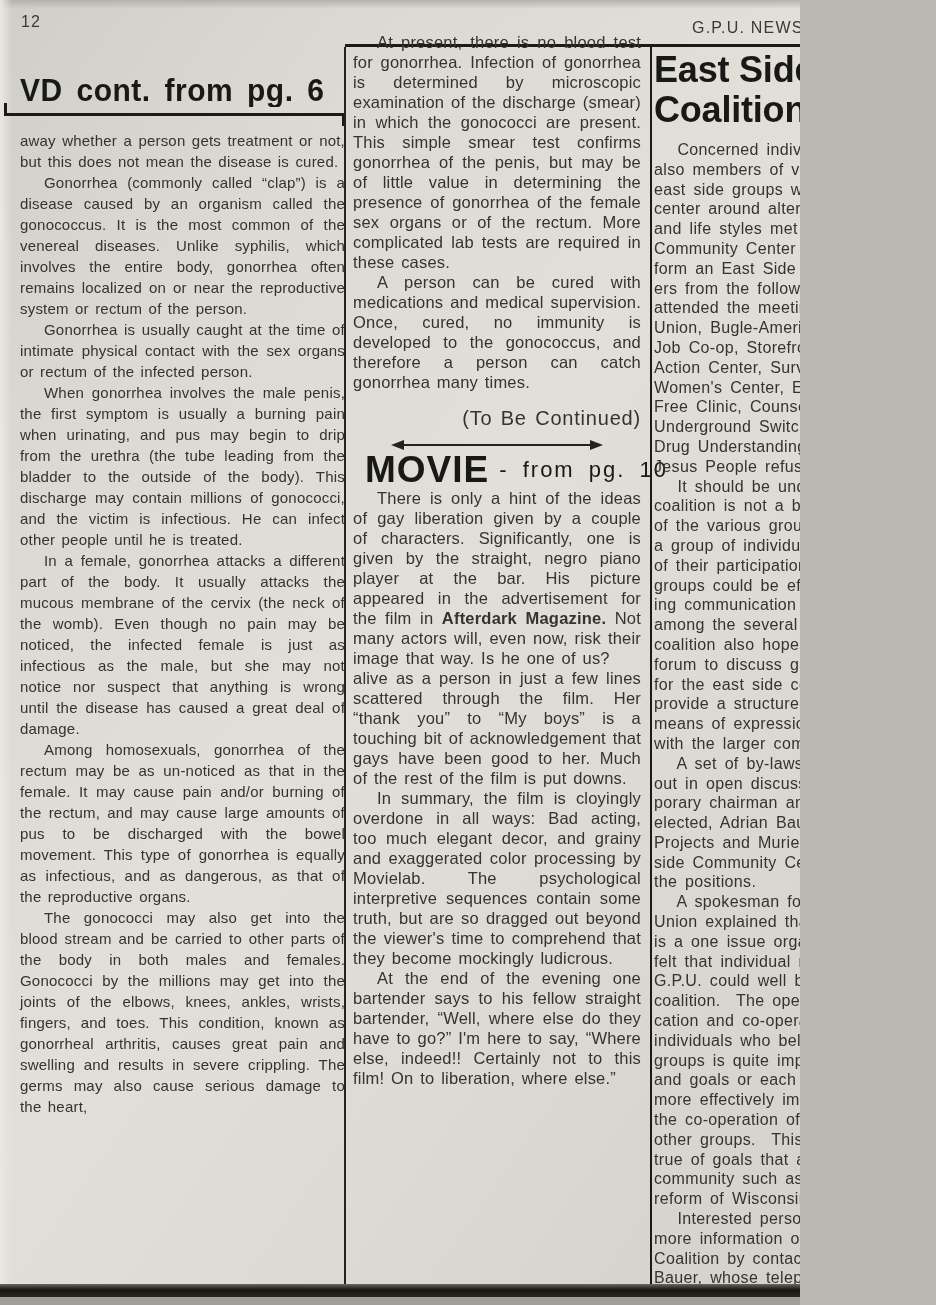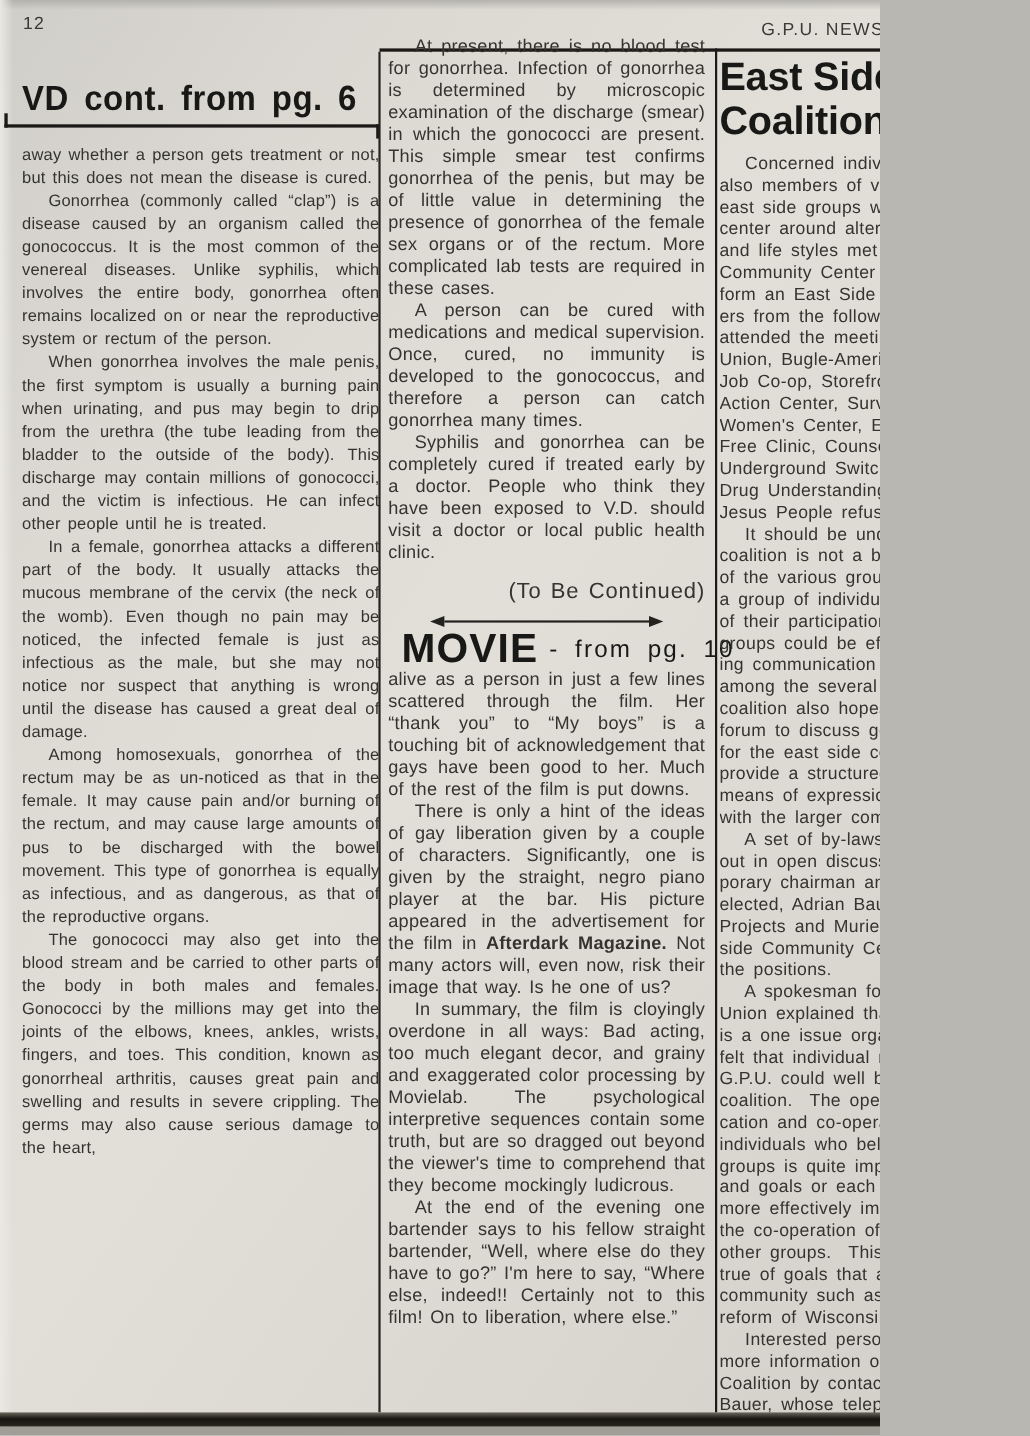--- a/index.html
+++ b/index.html
@@ -76,41 +76,41 @@
   <div class="tick-b"></div>
   <div class="rule-mid"></div>
   <div class="vrule1"></div>
   <div class="vrule2"></div>
 
   <div class="col1">
     <div class="headline">VD cont. from pg. 6</div>
     <div class="col1-body">
         <div class="par">away whether a person gets treatment or not, but this does not mean the disease is cured.</div>
         <div class="par">Gonorrhea (commonly called “clap”) is a disease caused by an organism called the gonococcus.  It is the most common of the venereal diseases.  Unlike syphilis, which involves the entire body, gonorrhea often remains localized on or near the reproductive system or rectum of the person.</div>
+        <div class="par">Gonorrhea is usually caught at the time of intimate physical contact with the sex organs or rectum of the infected person.</div>
         <div class="par">When gonorrhea involves the male penis, the first symptom is usually a burning pain when urinating, and pus may begin to drip from the urethra (the tube leading from the bladder to the outside of the body). This discharge may contain millions of gonococci, and the victim is infectious.  He can infect other people until he is treated.</div>
         <div class="par">In a female, gonorrhea attacks a different part of the body.  It usually attacks the mucous membrane of the cervix (the neck of the womb).  Even though no pain may be noticed, the infected female is just as infectious as the male, but she may not notice nor suspect that anything is wrong until the disease has caused a great deal of damage.</div>
         <div class="par">Among homosexuals, gonorrhea of the rectum may be as un-noticed as that in the female.  It may cause pain and/or burning of the rectum, and may cause large amounts of pus to be discharged with the bowel movement.  This type of gonorrhea is equally as infectious, and as dangerous, as that of the reproductive organs.</div>
         <div class="par">The gonococci may also get into the blood stream and be carried to other parts of the body in both males and females.  Gonococci by the millions may get into the joints of the elbows, knees, ankles, wrists, fingers, and toes.  This condition, known as gonorrheal arthritis, causes great pain and swelling and results in severe crippling. The germs may also cause serious damage to the heart,</div>
       </div>
   </div>
 
   <div class="col2">
     <div>
         <div class="par">At present, there is no blood test for gonorrhea.  Infection of gonorrhea is determined by microscopic examination of the discharge (smear) in which the gonococci are present. This simple smear test confirms gonorrhea of the penis, but may be of little value in  determining the presence of gonorrhea of the female sex organs or of the rectum.  More complicated lab tests are required in these cases.</div>
         <div class="par">A person can be cured with medications and medical supervision.  Once, cured, no immunity is developed to the gonococcus, and therefore a person can catch gonorrhea many times.</div>
-        <div class="par">Syphilis and gonorrhea can be completely cured if treated early by a doctor.  People who think they have been exposed to V.D. should visit a doctor or local public health clinic.</div>
       </div>
     <div class="tbc">(To Be Continued)</div>
     <div class="arrow"></div>
     <div class="movie-head">
       <span class="big">MOVIE</span>
       <span class="suffix">- from pg. 10</span>
     </div>
+    <div class="par"><span>There is only a hint of the ideas of gay liberation given by a couple of characters.  Significantly, one is given by the straight, negro piano player at the bar.  His picture appeared in the advertisement for the film in </span><b>Afterdark Magazine.</b><span>  Not many actors will, even now, risk their image that way.  Is he one of us?</span></div>
     <div class="par" style="text-indent:0;">alive as a person in just a few lines scattered through the film.   Her “thank you” to “My boys” is a touching bit of acknowledgement that gays have been good to her.  Much of the rest of the film is put downs.</div>
-    <div class="par"><span>There is only a hint of the ideas of gay liberation given by a couple of characters.  Significantly, one is given by the straight, negro piano player at the bar.  His picture appeared in the advertisement for the film in </span><b>Afterdark Magazine.</b><span>  Not many actors will, even now, risk their image that way.  Is he one of us?</span></div>
     <div class="par">In summary, the film is cloyingly overdone in all ways: Bad acting, too much elegant decor, and grainy and exaggerated color processing by Movielab.  The psychological interpretive sequences contain some truth, but are so dragged out beyond the viewer's time to comprehend that they become mockingly ludicrous.</div>
     <div class="par">At the end of the evening one bartender says to his fellow straight bartender, “Well, where else do they have to go?”   I'm here to say, “Where else, indeed!! Certainly not to this film! On to liberation, where else.”</div>
   </div>
 
   <div class="col3">
     <div class="headline">East Side</div>
     <div class="headline">Coalition Form</div>
     <div class="col3-lines">
         <div class="cline">   Concerned individuals who a</div>
         <div class="cline">also members of various Milwauk</div>

